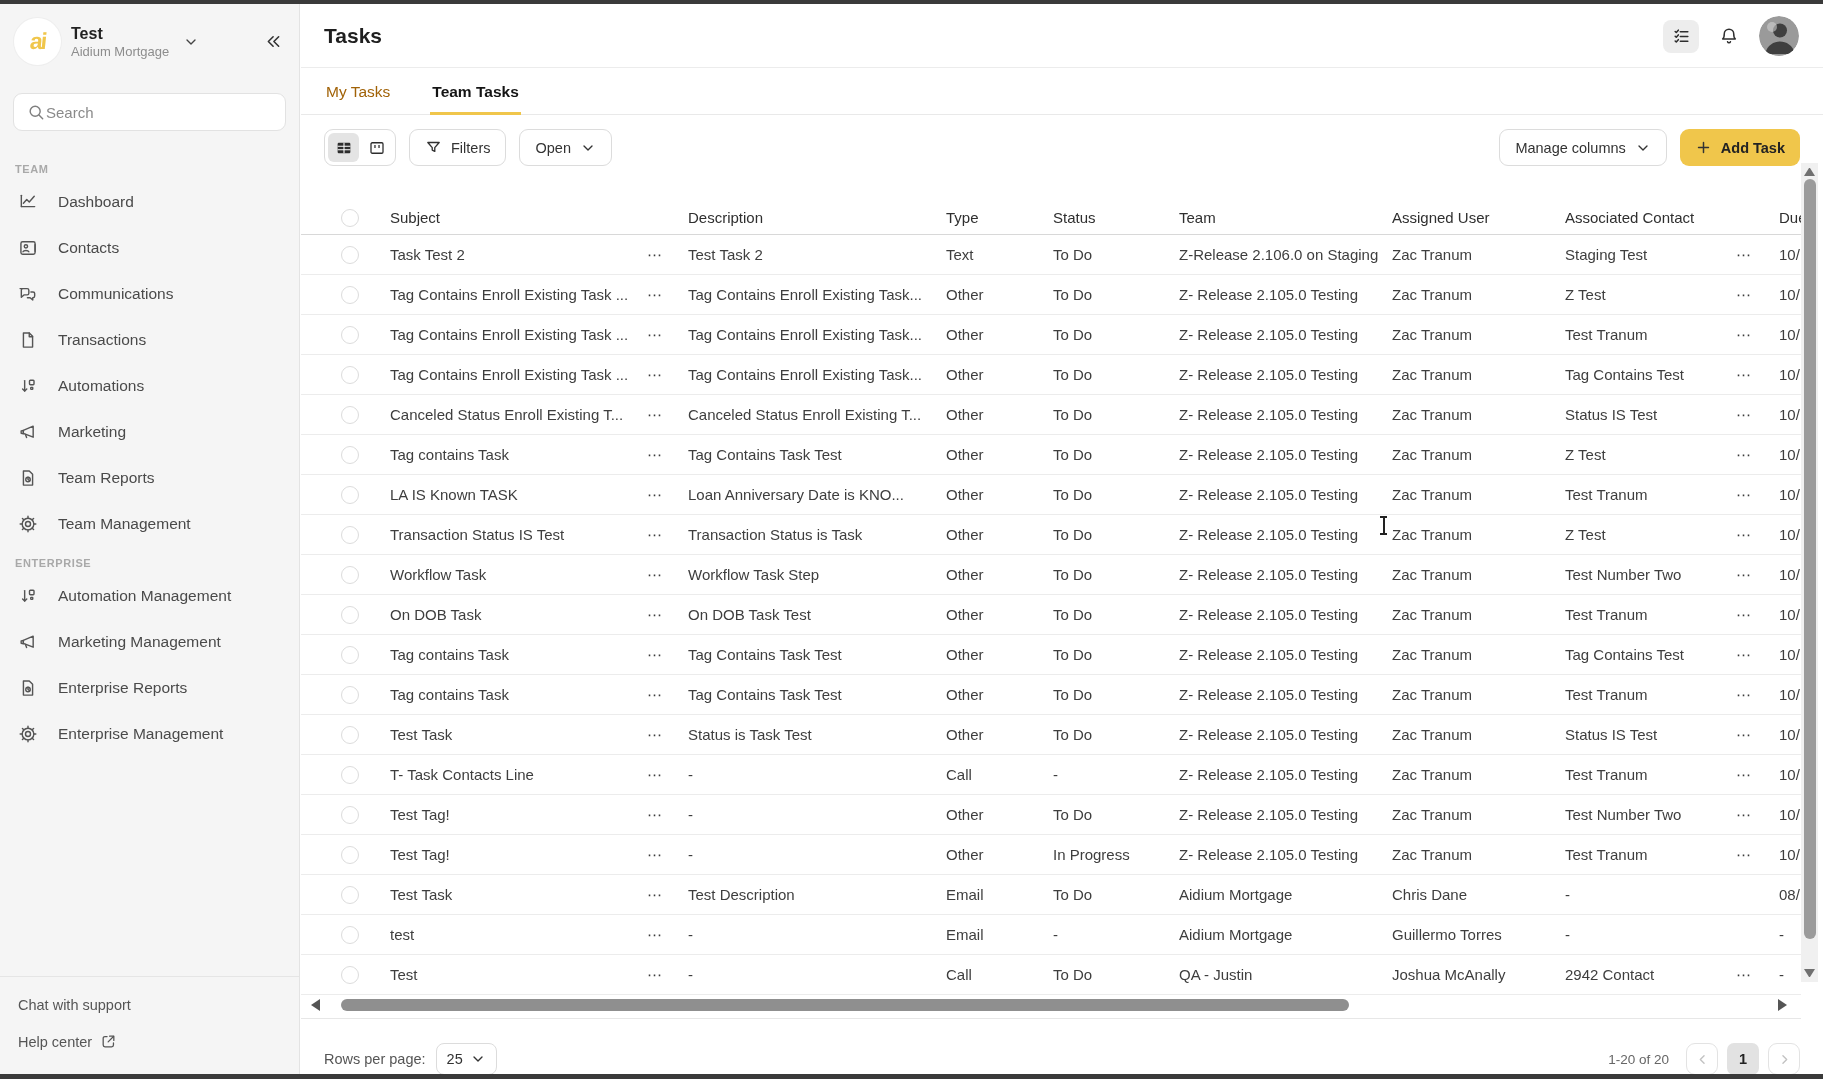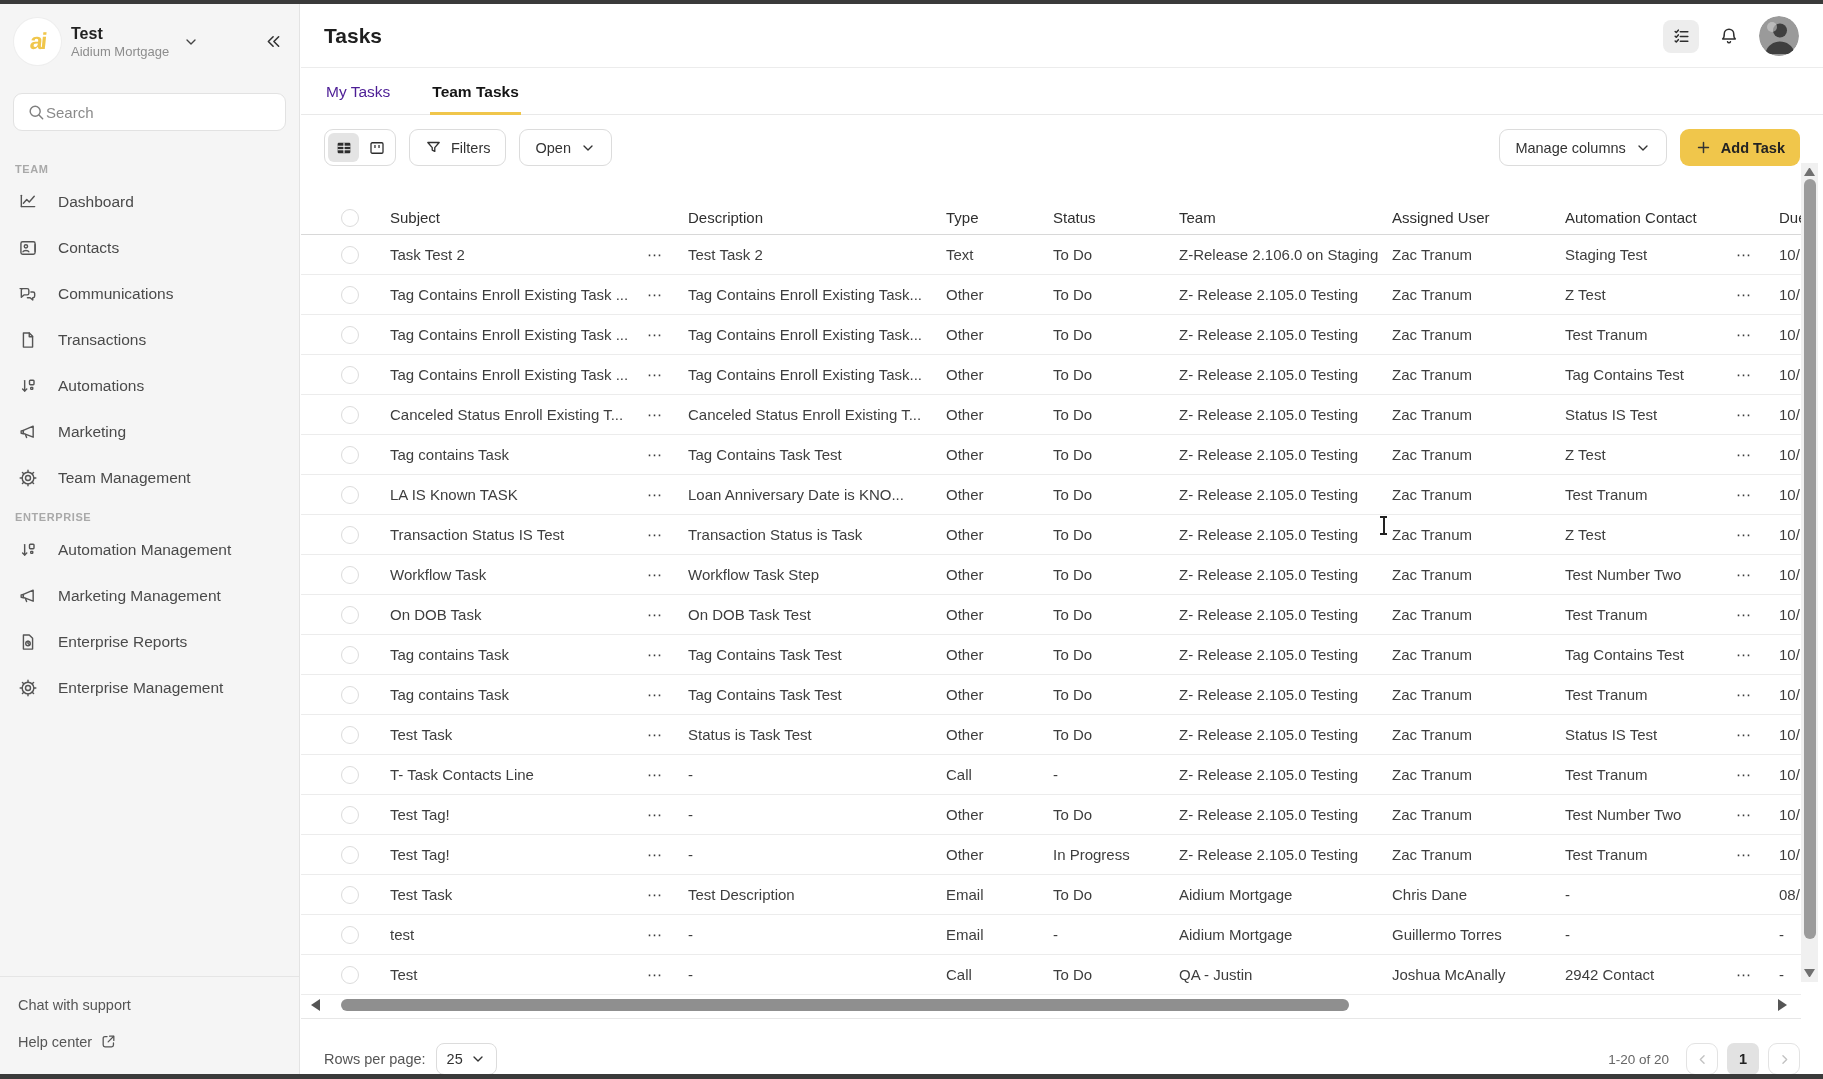--- a/index.html
+++ b/index.html
@@ -49,21 +49,21 @@
   .main{position:absolute;left:301px;top:4px;width:1522px;height:796px;background:#fff;}
   .page-head{display:flex;align-items:center;justify-content:space-between;padding:13px 24px 12px 23px;border-bottom:1px solid #ececec;height:64px;}
   .page-title{font-size:21px;font-weight:700;color:var(--txt-dark);}
   .head-actions{display:flex;align-items:center;gap:12px;}
   .iconbtn{width:36px;height:33px;border-radius:8px;display:flex;align-items:center;justify-content:center;color:#2e2e2e;cursor:pointer;}
   .iconbtn.active{background:#ededed;}
   .avatar{width:40px;height:40px;border-radius:50%;overflow:hidden;flex:none;cursor:pointer;}
   .avatar svg{display:block;}
 
   .tabs{display:flex;gap:38px;padding:0 23px;border-bottom:1px solid #e9e9e9;height:47px;align-items:flex-end;}
-  .tab{padding:0 2px 11px;font-size:15.5px;color:#4c1d95;border-bottom:3px solid transparent;margin-bottom:-1px;cursor:pointer;}
+  .tab{padding:0 2px 11px;font-size:15.5px;color:#a16207;border-bottom:3px solid transparent;margin-bottom:-1px;cursor:pointer;}
   .tab.active{color:#141414;font-weight:700;border-color:var(--accent);}
 
   .toolbar{display:flex;align-items:center;gap:13px;padding:14px 23px;}
   .btn{height:37px;border:1px solid #dcdcdc;border-radius:9px;background:#fff;font-size:14.5px;color:#333;
     display:inline-flex;align-items:center;gap:9px;padding:0 15px;cursor:pointer;white-space:nowrap;}
   .btn .icn{color:#333;}
   .vt{display:flex;border:1px solid #dcdcdc;border-radius:9px;padding:3px;gap:2px;background:#fff;height:37px;}
   .vtb{width:31px;height:29px;border-radius:6px;display:flex;align-items:center;justify-content:center;color:#2d2d2d;cursor:pointer;}
   .vtb.active{background:#e4e4e4;}
   .toolbar-right{margin-left:auto;display:flex;gap:13px;}
@@ -210,20 +210,30 @@
             <path d="M3.8 10.6v3l2.6.5v-4z"></path>
             <path d="M6.4 10.1L18.2 5v13.2L6.4 13.6z"></path>
             <path d="M9 15l1.3 3.6"></path>
           </svg>
         </span>
         <span class="lbl">Marketing</span>
       </div>
       <div class="side-item">
         <span class="icn">
           <svg width="20" height="20" viewBox="0 0 24 24" fill="none" stroke="currentColor" stroke-width="1.7" stroke-linecap="round" stroke-linejoin="round">
+            <path d="M6.5 3.5h7l4 4v13h-11z"></path>
+            <circle cx="12" cy="13.8" r="2.7"></circle>
+            <path d="M12 11.1v2.7l1.9 1.3"></path>
+          </svg>
+        </span>
+        <span class="lbl">Team Reports</span>
+      </div>
+      <div class="side-item">
+        <span class="icn">
+          <svg width="20" height="20" viewBox="0 0 24 24" fill="none" stroke="currentColor" stroke-width="1.7" stroke-linecap="round" stroke-linejoin="round">
             <circle cx="12" cy="12" r="3"></circle>
             <circle cx="12" cy="12" r="7"></circle>
             <path d="M12 2.6V5M12 19v2.4M2.6 12H5M19 12h2.4M5.3 5.3L7 7M17 17l1.7 1.7M18.7 5.3L17 7M7 17l-1.7 1.7"></path>
           </svg>
         </span>
         <span class="lbl">Team Management</span>
       </div>
       <div class="sec-label">ENTERPRISE</div>
       <div class="side-item">
         <span class="icn">
@@ -384,21 +394,21 @@
         <div class="cell c-check">
           <span class="cb"></span>
         </div>
         <div class="cell c-subject">Subject</div>
         <div class="cell c-menu"></div>
         <div class="cell c-desc">Description</div>
         <div class="cell c-type">Type</div>
         <div class="cell c-status">Status</div>
         <div class="cell c-team">Team</div>
         <div class="cell c-assigned">Assigned User</div>
-        <div class="cell c-contact">Automation Contact</div>
+        <div class="cell c-contact">Associated Contact</div>
         <div class="cell c-cmenu"></div>
         <div class="cell c-due">Due</div>
       </div>
     <div id="tbody">
         <div class="trow">
           <div class="cell c-check">
             <span class="cb"></span>
           </div>
           <div class="cell c-subject">Task Test 2</div>
           <div class="cell c-menu"><button class="dots">⋯</button></div>

